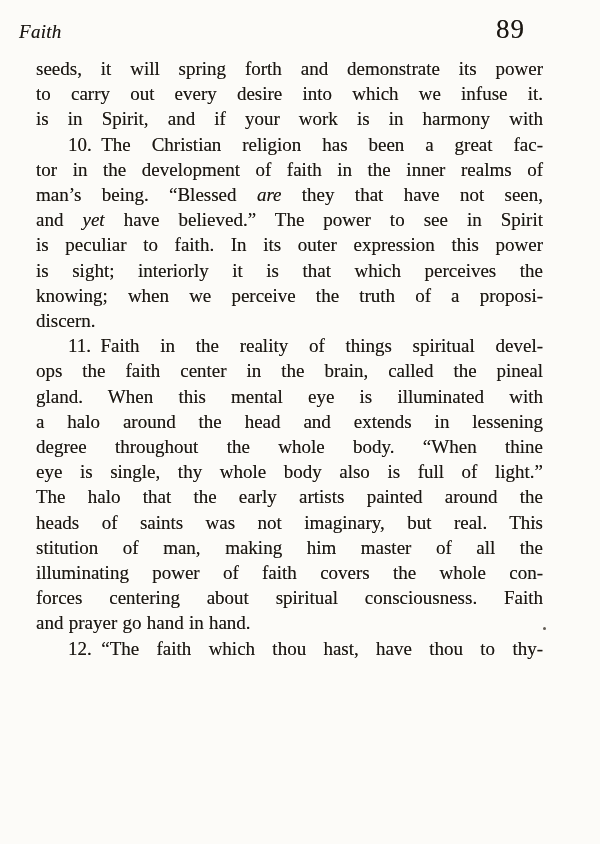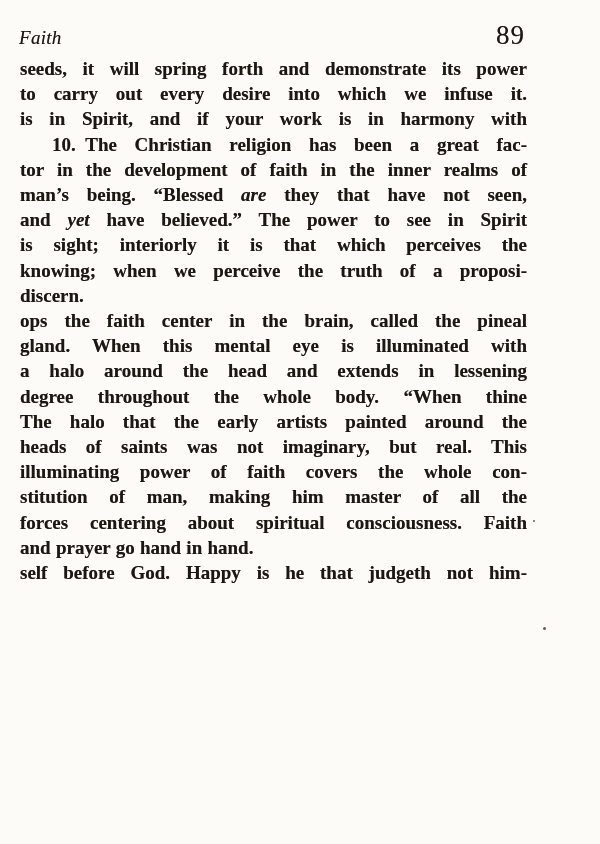--- a/index.html
+++ b/index.html
@@ -17,41 +17,40 @@
     width: 600px;
     height: 844px;
     background: #fcfbf8;
     color: #1b1712;
     font-family: "Liberation Serif", "DejaVu Serif", serif;
     text-shadow: 0 0 0.6px rgba(27, 22, 17, 0.55);
   }
   .header {
     position: absolute;
     left: 19px;
-    top: 20px;
+    top: 14px;
     width: 506px;
     display: flex;
     justify-content: space-between;
     align-items: baseline;
   }
   .running-title {
     font-style: italic;
     font-size: 19px;
     letter-spacing: 0.3px;
   }
   .page-number {
     font-size: 27px;
     letter-spacing: 1px;
   }
   .text-block {
     position: absolute;
-    left: 20px;
+    left: 36px;
     top: 56px;
     width: 507px;
-    font-weight: bold;
   }
   .para {
     margin: 0;
     padding: 0;
   }
   .line {
     font-size: 19px;
     line-height: 25.2px;
     text-align: justify;
     text-align-last: justify;
@@ -87,36 +86,39 @@
       <div class="para">
         <div class="line"><span>seeds, it will spring forth and demonstrate its power</span></div>
         <div class="line"><span>to carry out every desire into which we infuse it.</span></div>
         <div class="line"><span>is in Spirit, and if your work is in harmony with</span></div>
       </div>
       <div class="para">
         <div class="line indent"><span>10. The Christian religion has been a great fac-</span></div>
         <div class="line"><span>tor in the development of faith in the inner realms of</span></div>
         <div class="line"><span>man’s being. “Blessed </span><span class="it">are</span><span> they that have not seen,</span></div>
         <div class="line"><span>and </span><span class="it">yet</span><span> have believed.” The power to see in Spirit</span></div>
+        <div class="line"><span>is peculiar to faith. In its outer expression this power</span></div>
         <div class="line"><span>is sight; interiorly it is that which perceives the</span></div>
         <div class="line"><span>knowing; when we perceive the truth of a proposi-</span></div>
         <div class="line last"><span>discern.</span></div>
       </div>
       <div class="para">
+        <div class="line indent"><span>11. Faith in the reality of things spiritual devel-</span></div>
         <div class="line"><span>ops the faith center in the brain, called the pineal</span></div>
         <div class="line"><span>gland. When this mental eye is illuminated with</span></div>
         <div class="line"><span>a halo around the head and extends in lessening</span></div>
         <div class="line"><span>degree throughout the whole body. “When thine</span></div>
+        <div class="line"><span>eye is single, thy whole body also is full of light.”</span></div>
         <div class="line"><span>The halo that the early artists painted around the</span></div>
         <div class="line"><span>heads of saints was not imaginary, but real. This</span></div>
+        <div class="line"><span>stitution of man, making him master of all the</span></div>
         <div class="line"><span>illuminating power of faith covers the whole con-</span></div>
-        <div class="line"><span>stitution of man, making him master of all the</span></div>
         <div class="line"><span>forces centering about spiritual consciousness. Faith</span></div>
         <div class="line last"><span>and prayer go hand in hand.</span></div>
       </div>
       <div class="para">
-        <div class="line"><span>self before God. Happy is he that judgeth not him-</span></div>
+        <div class="line indent"><span>12. “The faith which thou hast, have thou to thy-</span></div>
       </div>
     </div>
 
   <div class="speck speck-a"></div>
   <div class="speck speck-b"></div>
 </div>
 
 </body></html>

